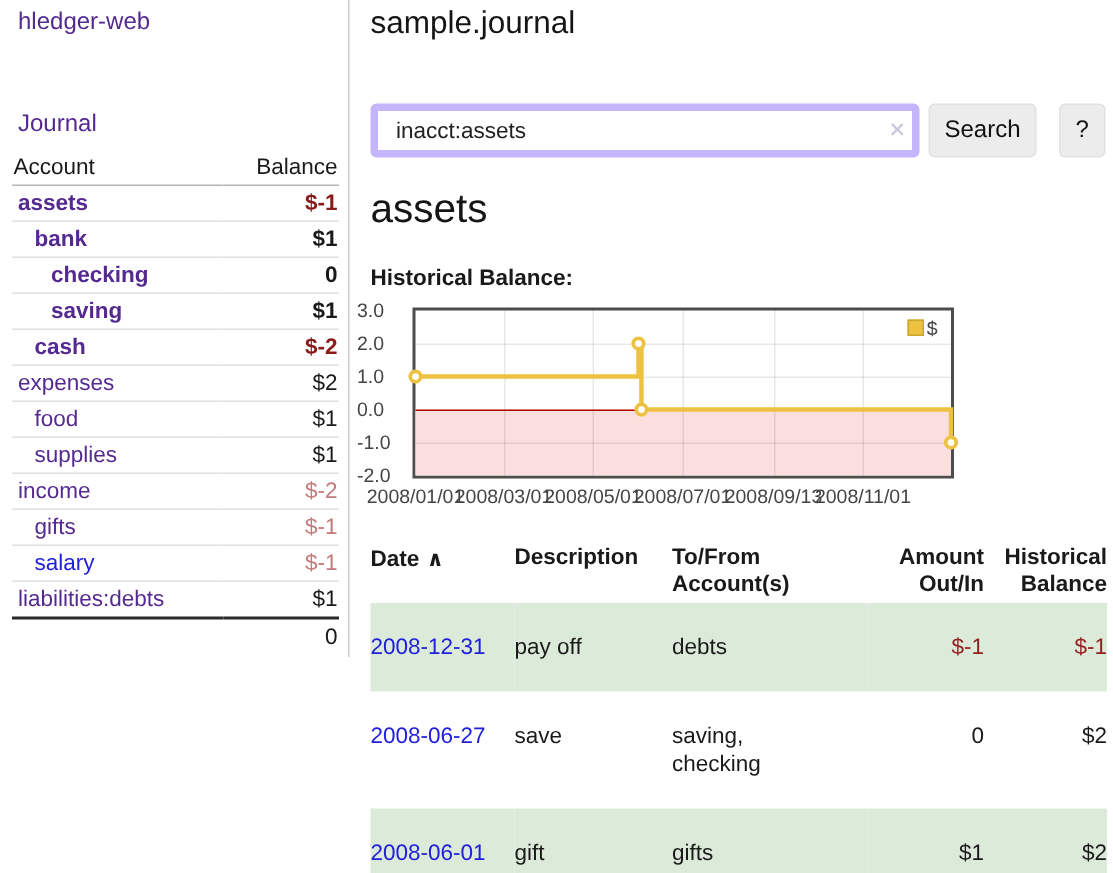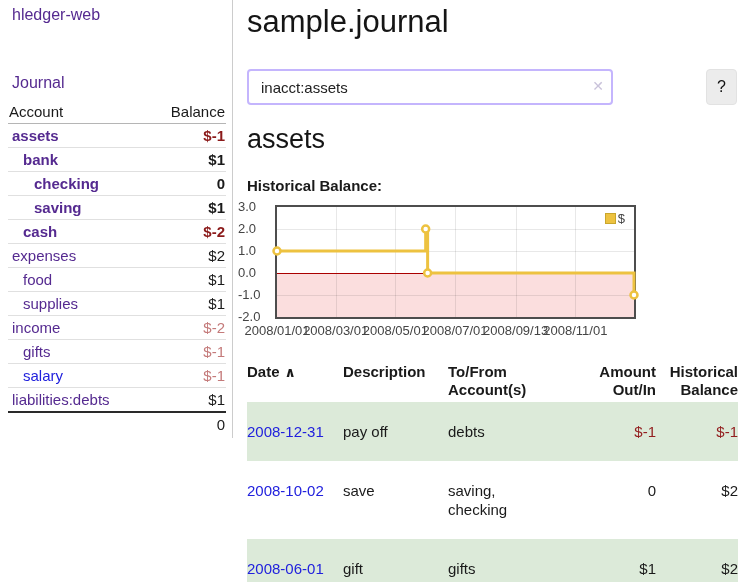--- a/index.html
+++ b/index.html
@@ -18,23 +18,23 @@
   #acct-table { position:absolute; left:8px; top:100px; width:218px; border-collapse:collapse; font-size:15px; }
   #acct-table th { font-weight:400; text-align:left; padding:3px 1px; border-bottom:1px solid #b5b5b5; }
   #acct-table th.num, #acct-table td.num { text-align:right; }
   #acct-table td { padding:3px 1px; border-bottom:1px solid #e0e0e0; line-height:17px; }
   #acct-table tr.total-row td { border-bottom:none; border-top:2px solid #2a2a2a; font-weight:400; }
   #acct-table td.bold, #acct-table td.bold a { font-weight:bold; }
   .neg-strong { color:#8b1a1a; }
   .neg-soft   { color:#c47a7a; }
 
   
-  #page-title { position:absolute; left:247px; top:4px; font-size:31px; font-weight:400; color:#151515; }
+  #page-title { position:absolute; left:247px; top:4px; font-size:21px; font-weight:400; color:#151515; }
   #search-wrap { position:absolute; left:247px; top:69px; width:366px; height:36px; }
-  #search-input { width:100%; height:100%; border:2px solid #c4b5fd; border-radius:4px; padding:0 30px 0 12px;
+  #search-input { width:100%; height:100%; border:5px solid #c4b5fd; border-radius:4px; padding:0 30px 0 12px;
                   font-size:15px; font-family:inherit; color:#222; outline:none; }
   #search-clear { position:absolute; right:9px; top:9px; font-size:14px; font-weight:bold; color:#c9c2da; cursor:pointer; }
   .btn { position:absolute; top:69px; height:36px; background:#ececec; border:1px solid #e2e2e2; border-radius:4px;
          font-size:16px; color:#111; font-family:inherit; cursor:pointer; }
   #search-btn { left:619px; width:72px; }
   #help-btn   { left:706px; width:31px; }
 
   #acct-heading { position:absolute; left:247px; top:124px; font-size:27px; font-weight:400; color:#151515; }
   #chart-title  { position:absolute; left:247px; top:177px; font-size:15px; font-weight:bold; }
 
@@ -134,20 +134,21 @@
         </tbody>
     </table>
   </div>
 
   <h1 id="page-title">sample.journal</h1>
 
   <div id="search-wrap">
     <input id="search-input" type="text" value="inacct:assets" style="">
     <span id="search-clear">✕</span>
   </div>
+  <button class="btn" id="search-btn">Search</button>
   <button class="btn" id="help-btn">?</button>
 
   <h2 id="acct-heading">assets</h2>
   <div id="chart-title">Historical Balance:</div>
 
   <div id="yaxis-labels">
       <span class="ytick" style="top: -7px; right: 0px;">3.0</span>
       <span class="ytick" style="top: 15px; right: 0px;">2.0</span>
       <span class="ytick" style="top: 37px; right: 0px;">1.0</span>
       <span class="ytick" style="top: 59px; right: 0px;">0.0</span>
@@ -212,21 +213,21 @@
       </thead>
     <tbody id="register-body">
         <tr>
           <td><a class="blue">2008-12-31</a></td>
           <td>pay off</td>
           <td class="accounts">debts</td>
           <td class="num neg">$-1</td>
           <td class="num neg">$-1</td>
         </tr>
         <tr>
-          <td><a class="blue">2008-10-02</a></td>
+          <td><a class="blue">2008-06-27</a></td>
           <td>save</td>
           <td class="accounts">saving,
 checking</td>
           <td class="num">0</td>
           <td class="num">$2</td>
         </tr>
         <tr>
           <td><a class="blue">2008-06-01</a></td>
           <td>gift</td>
           <td class="accounts">gifts</td>

